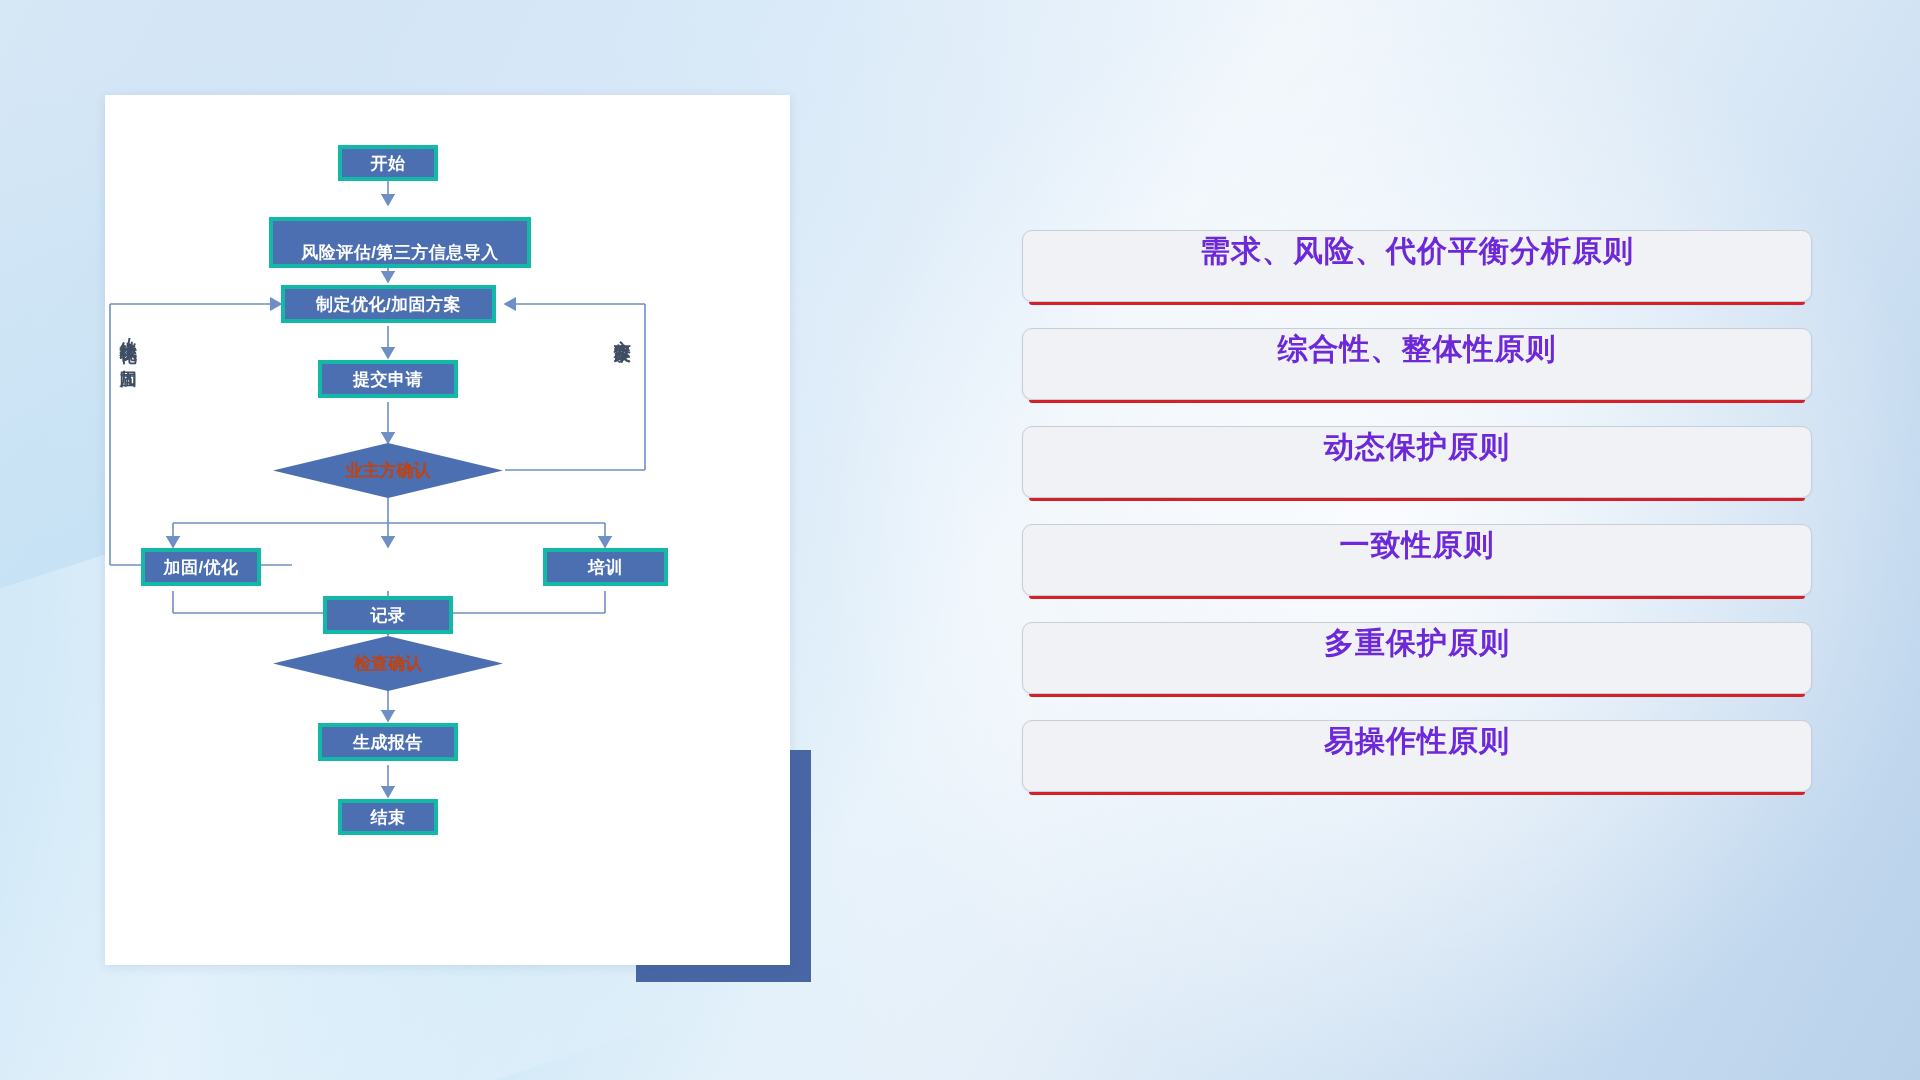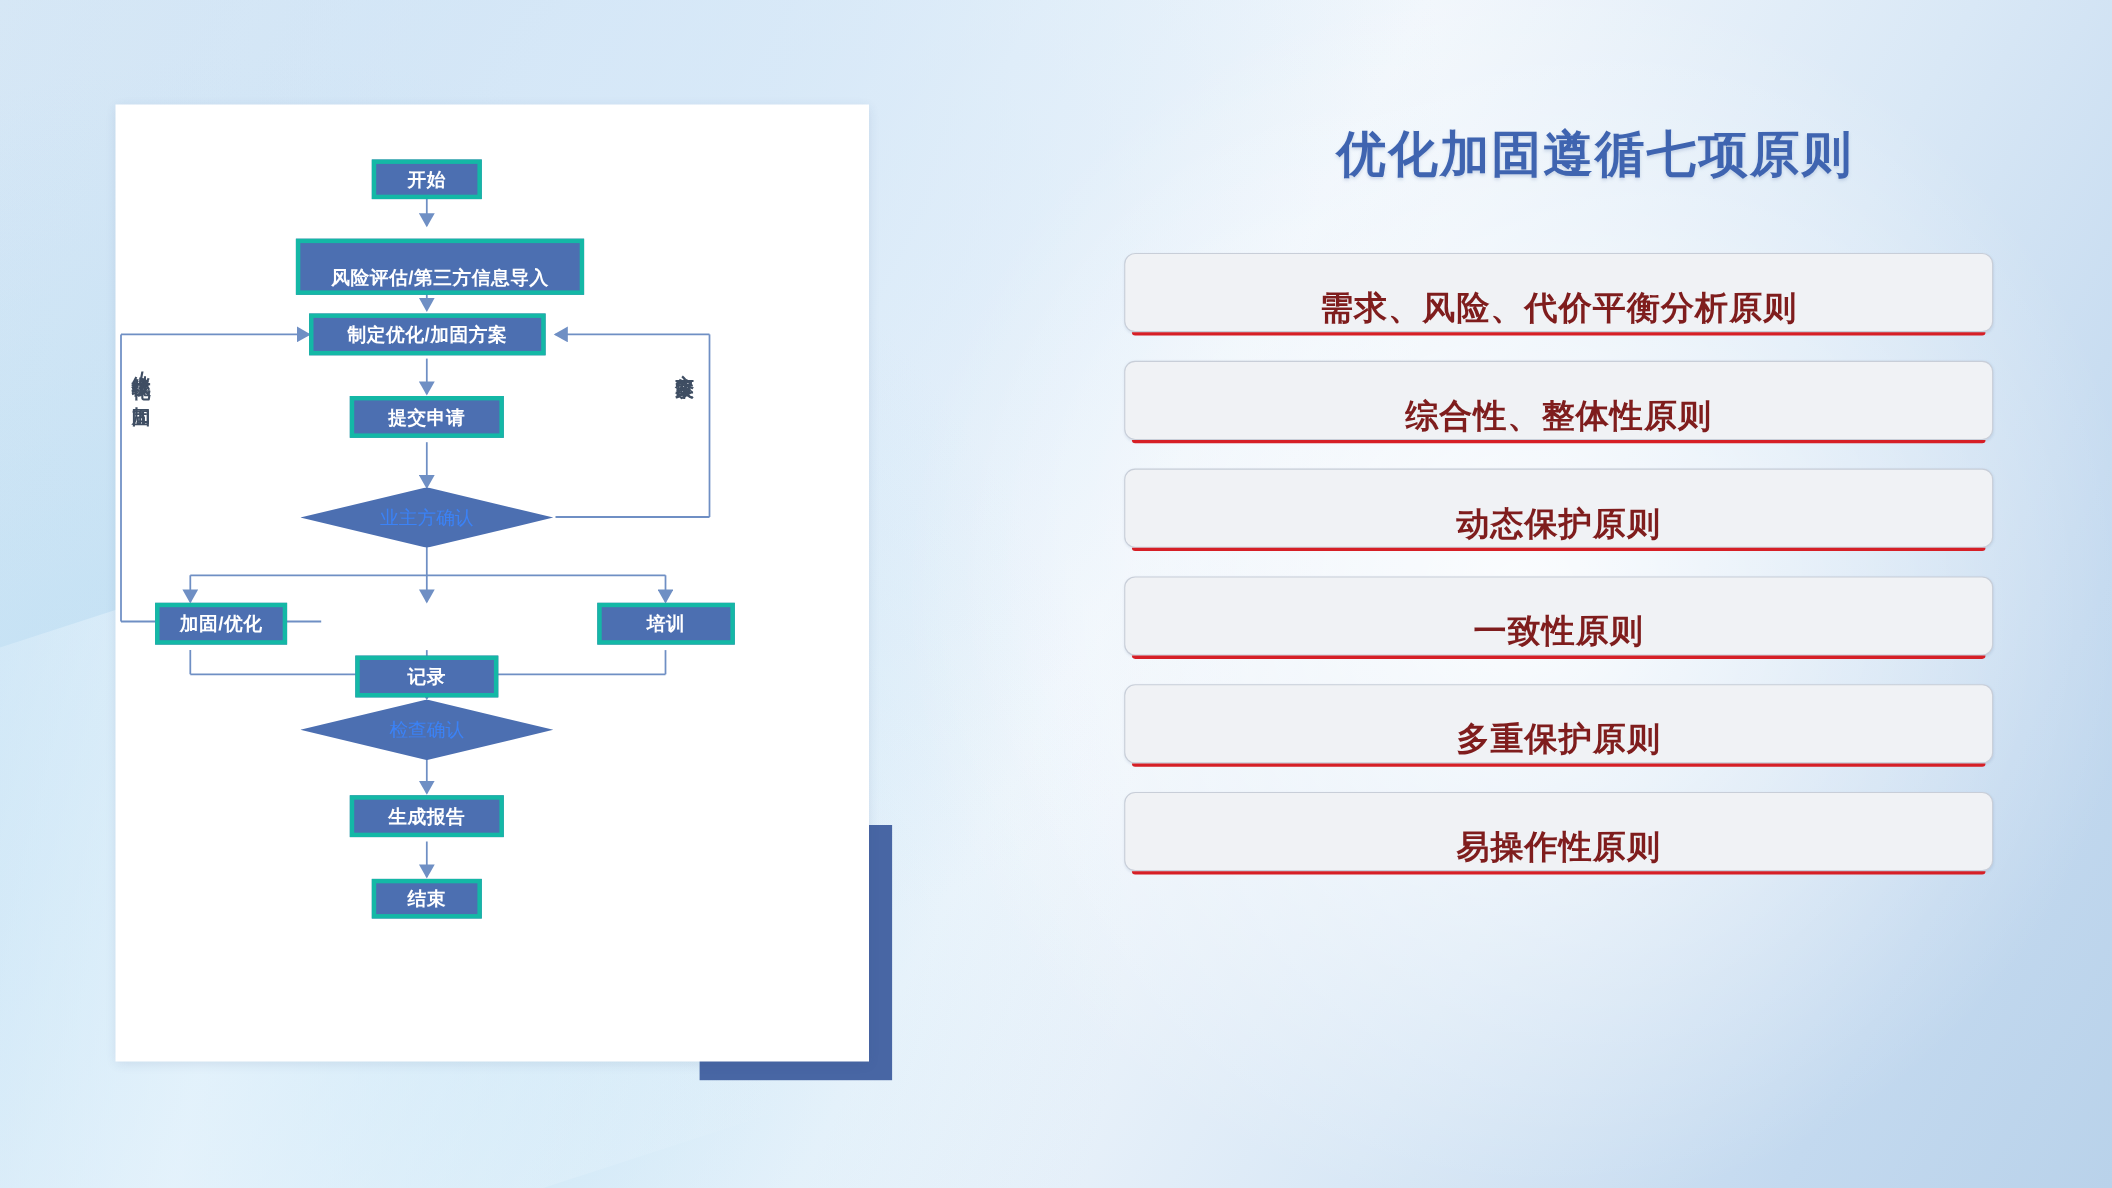--- a/index.html
+++ b/index.html
@@ -78,23 +78,23 @@
   }
   .diamond-shape {
     position: absolute;
     left: 0; top: 0;
     width: 100%; height: 100%;
     background: #4c6fb1;
     clip-path: polygon(50% 0%, 100% 50%, 50% 100%, 0% 50%);
   }
   .diamond-label {
     position: relative;
-    color: #3b82f6;
+    color: #c2410c;
     font-size: 17px;
-    font-weight: normal;
+    font-weight: bold;
     white-space: nowrap;
   }
 
   .vlabel {
     position: absolute;
     color: #3f4e63;
     font-size: 17px;
     font-weight: bold;
     writing-mode: vertical-rl;
     text-orientation: upright;
@@ -123,25 +123,25 @@
   }
   .pill {
     position: relative;
     box-sizing: border-box;
     height: 72px;
     margin-bottom: 26px;
     background: #f0f2f5;
     border: 1px solid #c8ced8;
     border-radius: 10px;
     display: flex;
-    align-items: flex-end;
+    align-items: flex-start;
     justify-content: center;
     font-size: 30px;
     font-weight: bold;
-    color: #7f1d1d;
+    color: #6d28d9;
     letter-spacing: 1px;
     box-shadow: 0 1px 2px rgba(60,90,140,0.10);
   }
   .pill:after {
     content: "";
     position: absolute;
     left: 6px;
     right: 6px;
     bottom: -4px;
     height: 3px;
@@ -244,21 +244,20 @@
     </div>
 
     <div class="node plain" style="left:233px; top:704px; width:100px; height:36px;">
       <span>结束</span>
     </div>
 
     <div class="vlabel" style="left:14px; top:232px; height:200px;">继续优化/加固</div>
     <div class="vlabel" style="left:508px; top:232px; height:130px;">方案修改</div>
   </div>
 
-  <div id="right-title">优化加固遵循七项原则</div>
 
   <div id="principles">
     <div class="pill">
       <span>需求、风险、代价平衡分析原则</span>
     </div>
     <div class="pill">
       <span>综合性、整体性原则</span>
     </div>
     <div class="pill">
       <span>动态保护原则</span>

